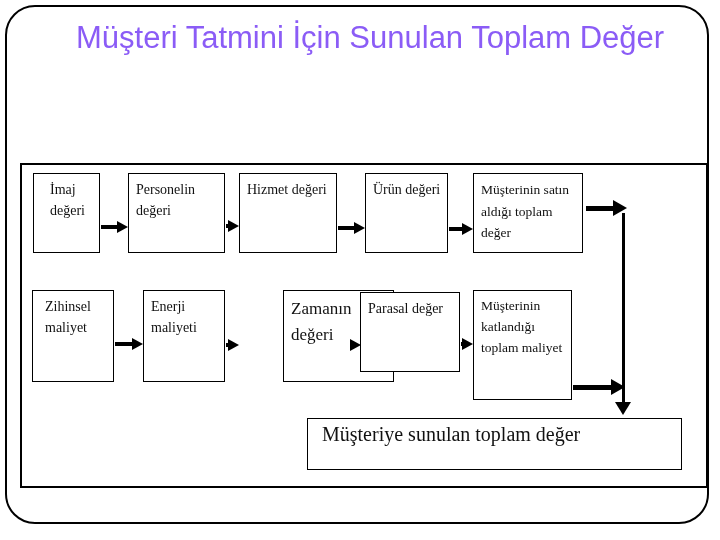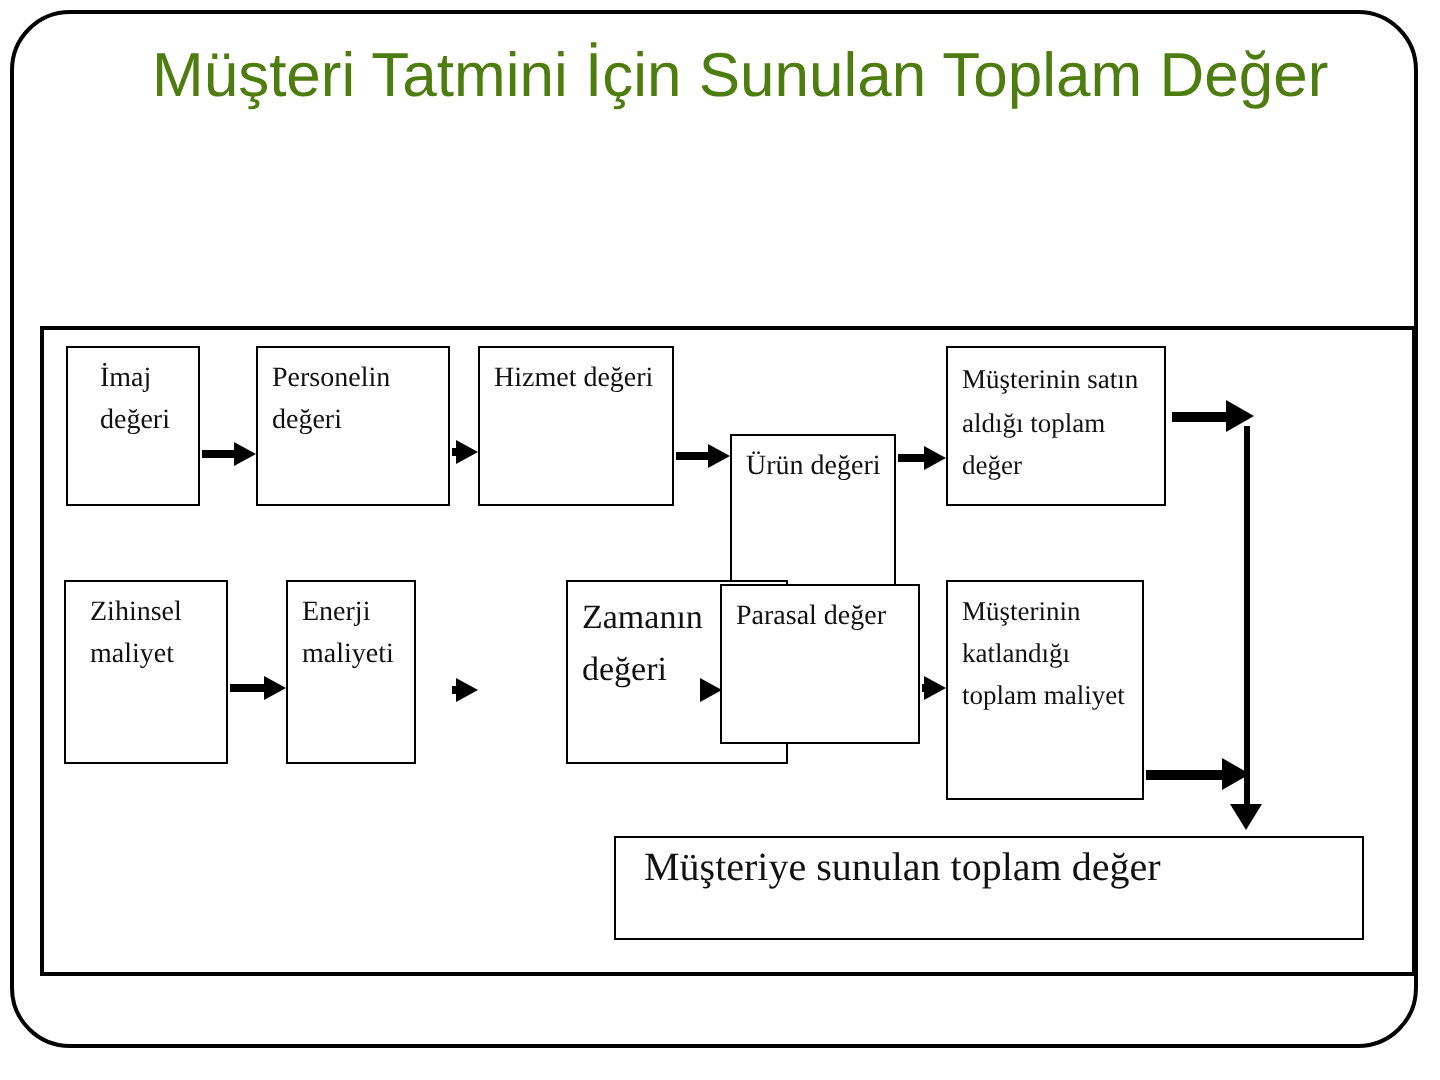--- a/index.html
+++ b/index.html
@@ -52,25 +52,25 @@
     color: #111111;
     font-size: 14px;
     line-height: 1.5;
     padding: 5px 5px 0 7px;
     word-spacing: 0px;
   }
   
   .t0 { left: 33px;  top: 173px; width: 67px;  height: 80px; padding-left: 16px; }
   .t1 { left: 128px; top: 173px; width: 97px;  height: 80px; }
   .t2 { left: 239px; top: 173px; width: 98px;  height: 80px; }
-  .t3 { left: 365px; top: 173px; width: 83px;  height: 80px; margin-top: 44px; }
+  .t3 { left: 365px; top: 173px; width: 83px;  height: 80px; }
   .t4 { left: 473px; top: 173px; width: 110px; height: 80px; font-size: 13.5px; line-height: 1.6; }
   
   .b0 { left: 32px;  top: 290px; width: 82px;  height: 92px; padding-left: 12px; }
-  .b1 { left: 143px; top: 290px; width: 65px;  height: 92px; }
+  .b1 { left: 143px; top: 290px; width: 82px;  height: 92px; }
   .b2 { left: 239px; top: 290px; width: 111px; height: 92px; font-size: 17px; margin-left: 44px; }
   .b3 { left: 360px; top: 292px; width: 100px; height: 80px; font-size: 14px; }
   .b4 { left: 473px; top: 290px; width: 99px;  height: 110px; font-size: 13.5px; line-height: 1.55; }
   
   .rb {
     left: 307px; top: 418px; width: 375px; height: 52px;
     font-size: 20px;
     display: flex; 
     padding: 0 0 0 14px;
   }
@@ -120,21 +120,21 @@
     border-top: 13px solid #000000;
   }
 </style>
 </head>
 <body>
 
 <div class="slide">
 
   <div class="slide-border"></div>
 
-  <div class="page-title" style="color: #4d7c0f;">Müşteri Tatmini İçin Sunulan Toplam Değer</div>
+  <div class="page-title" style="color: #8b5cf6;">Müşteri Tatmini İçin Sunulan Toplam Değer</div>
 
   <div class="diagram-frame"></div>
 
   <div class="bx t0">İmaj değeri</div>
   <div class="bx t1">Personelin değeri</div>
   <div class="bx t2">Hizmet değeri</div>
   <div class="bx t3">Ürün değeri</div>
   <div class="bx t4">Müşterinin satın aldığı toplam değer</div>
 
   <div class="bx b0">Zihinsel maliyet</div>

